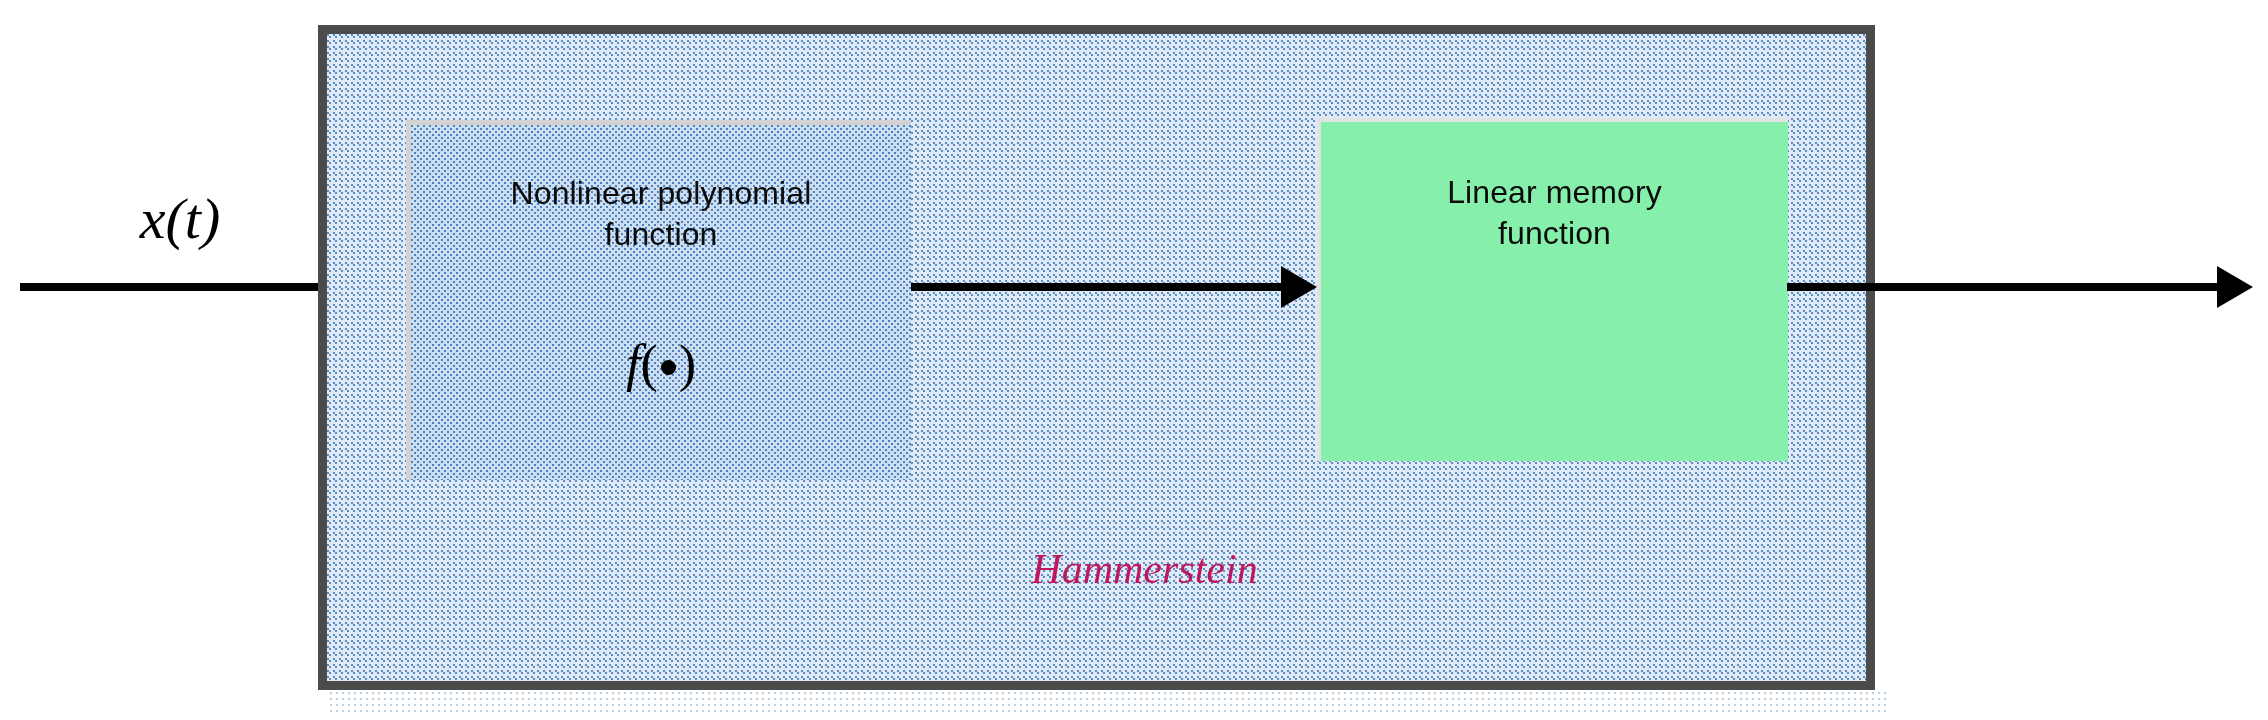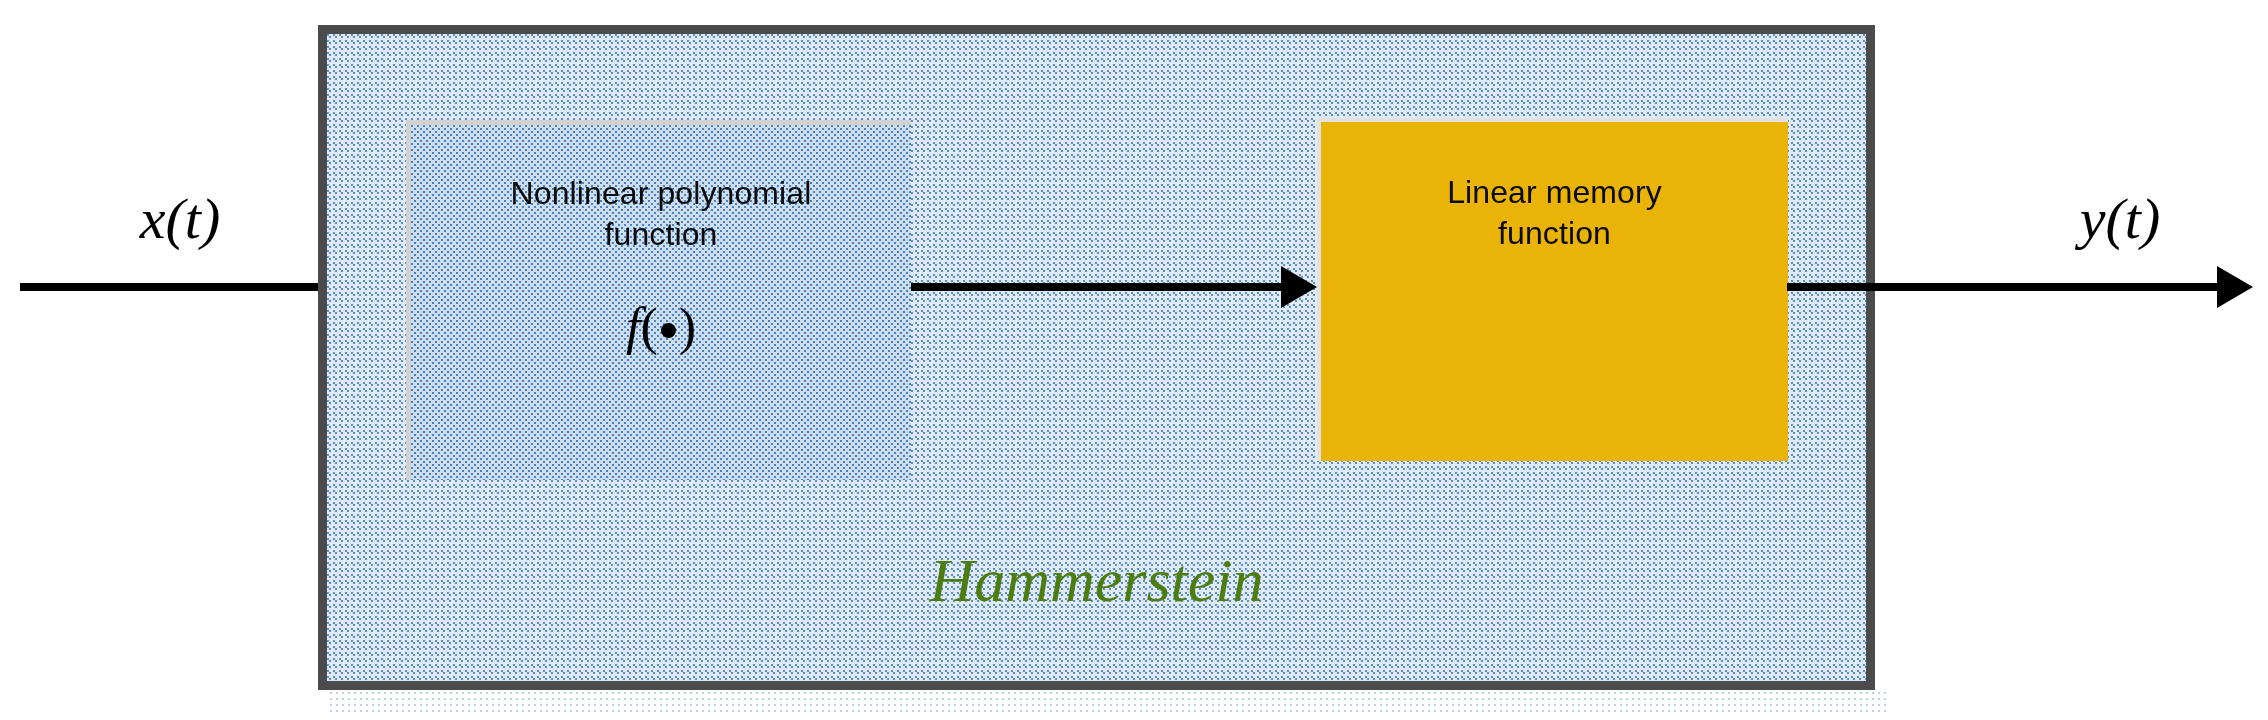--- a/index.html
+++ b/index.html
@@ -30,25 +30,26 @@
          align-items:center;justify-content:flex-start;}
 
   .block-nl{
     left:406px;top:120px;width:505px;height:360px;
     border-top:5px solid #d2d2d2;border-left:5px solid #d2d2d2;
     background-color:#cddef0;
     background-image:
       radial-gradient(circle at 1px 1px,#4a82bd 1.25px, rgba(0,0,0,0) 1.45px),
       radial-gradient(circle at 4px 4px,#4a82bd 1.25px, rgba(0,0,0,0) 1.45px);
     background-size:6px 6px,6px 6px;
+    gap:37px;
   }
   .block-lin{
     left:1317px;top:118px;width:471px;height:343px;
     border-top:4px solid #e2e2e2;border-left:4px solid #e2e2e2;
-    background:#eab308;
+    background:#86efac;
   }
 
   .block-caption{
     font-family:"Liberation Sans",sans-serif;
     font-size:32px;line-height:1.28;color:#0b0b0b;text-align:center;
     width:92%;letter-spacing:.1px;
   }
   .block-nl .block-caption{margin-top:48px;}
   .block-lin .block-caption{margin-top:50px;}
 
@@ -59,21 +60,21 @@
   .block-nl .block-formula{margin-top:42px;}
   .block-lin .block-formula{margin-top:42px;}
   .block-formula sup{font-size:.58em;font-style:italic;vertical-align:super;}
   .upright{font-style:normal;}
   .bullet-dot{display:inline-block;vertical-align:0.12em;width:15px;height:15px;
               border-radius:50%;background:#000;margin:0 3px;}
 
   
   .container-title{
     position:absolute;left:318px;top:545px;width:1557px;text-align:center;
-    font-family:"Liberation Serif",serif;font-style:italic;font-size:62px;color:#4d7c0f;
+    font-family:"Liberation Serif",serif;font-style:italic;font-size:42px;color:#be185d;padding-left:48px;
   }
 
   
   .arrow{position:absolute;height:8px;background:#000;}
   .arrow::after{
     content:"";position:absolute;right:-34px;top:50%;transform:translateY(-50%);
     width:0;height:0;border-top:21px solid transparent;border-bottom:21px solid transparent;
     border-left:36px solid #000;
   }
   .arrow-x{left:20px;top:283px;width:360px;}
@@ -115,16 +116,15 @@
 
   <div class="block block-lin">
     <div class="block-caption">
       <span>Linear memory</span><br>
       <span>function</span>
     </div>
   </div>
 
   <div class="container-title">Hammerstein</div>
 
-  <div class="sig-label sig-y">y(t)</div>
   <div class="arrow arrow-y"></div>
 
 </div>
 
 </body></html>

